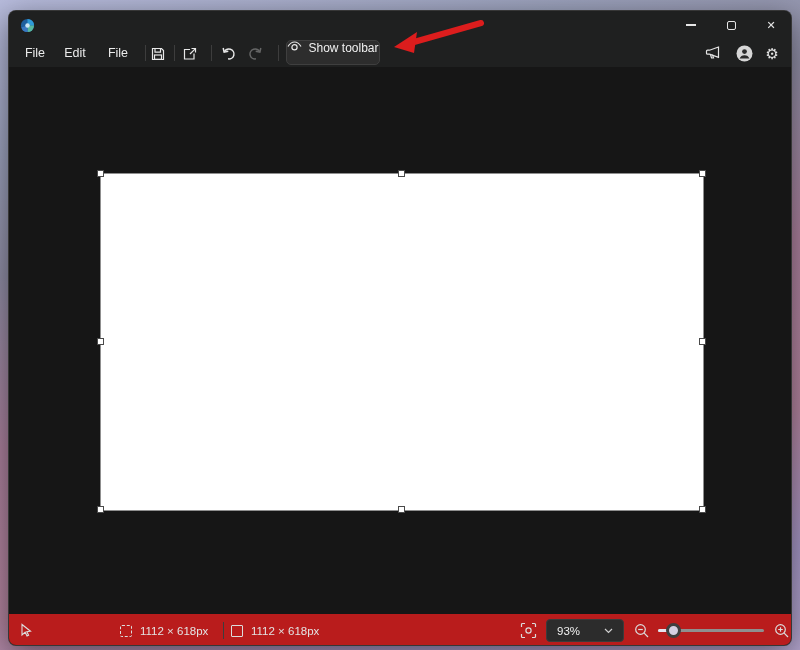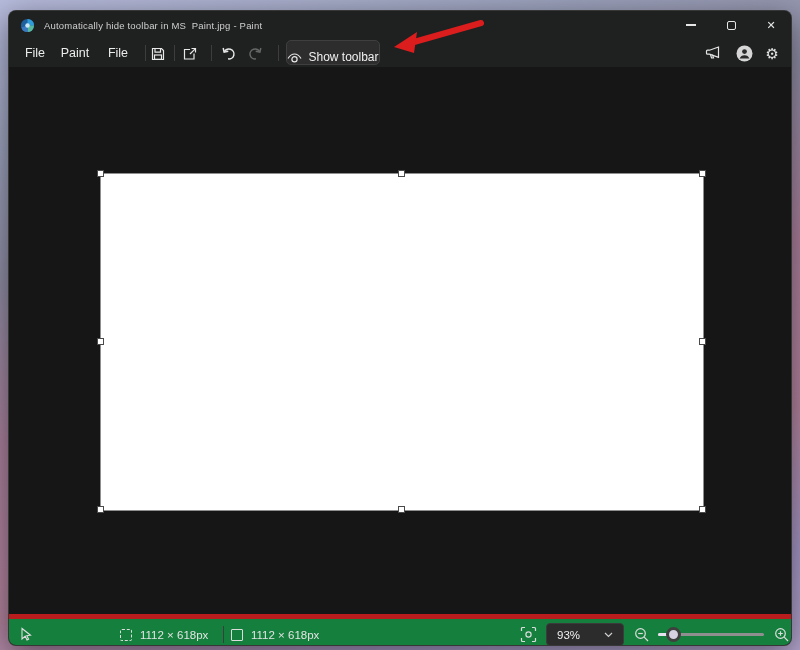--- a/index.html
+++ b/index.html
@@ -26,37 +26,37 @@
   
   .menubar { position:absolute; left:0; top:28px; width:100%; height:28px; background:#1f2020; }
   .menu-item { position:absolute; top:0; height:28px; display:flex; align-items:center; justify-content:center; color:#ececec; font-size:12.5px; border-radius:4px; }
   .mb-sep { position:absolute; top:6px; width:1px; height:16px; background:#3d3d3d; }
   .tool-icon { position:absolute; top:6px; width:17px; height:17px; display:flex; align-items:center; justify-content:center; }
   .tool-icon svg { display:block; }
   .disabled { opacity:.35; }
   .show-toolbar-btn {
     position:absolute; left:277px; top:1px; width:94px; height:25px;
     background:#2d2d2d; border:1px solid #3f3f3f; border-radius:5px;
-    display:flex; align-items:flex-end; justify-content:center; gap:6px;
+    display:flex; align-items:flex-start; justify-content:center; gap:6px;
     color:#f0f0f0; font-size:12px;
   }
   .right-icons { position:absolute; right:4px; top:0; height:28px; display:flex; align-items:center; gap:13px; padding-right:8px; }
   .gear-glyph { font-size:15px; color:#e3e3e3; line-height:1; }
   
   .workspace { position:absolute; left:0; top:56px; width:100%; height:549px; background:#161616; }
   .canvas {
     position:absolute; left:92px; top:107px; width:602px; height:336px;
     background:#ffffff; outline:1px solid #8f8f8f;
   }
   .handle {
     position:absolute; width:7px; height:7px; background:#ffffff;
     border:1px solid #4a4a4a; z-index:3;
   }
   
-  .statusbar { position:absolute; left:0; bottom:0; width:100%; height:31px; background:#15803d; border-top:5px solid #b91c1c; color:#e3e3e3; font-size:11.5px; }
+  .statusbar { position:absolute; left:0; bottom:0; width:100%; height:31px; background:#b91c1c; border-top:1px solid #b91c1c; color:#e3e3e3; font-size:11.5px; }
   .sb-abs { position:absolute; display:flex; align-items:center; height:31px; top:0; }
   .sb-sep { position:absolute; left:214px; top:7px; width:1px; height:17px; background:#3d3d3d; }
   .dashed-box { width:12px; height:12px; border:1px dashed #dcdcdc; border-radius:2px; }
   .solid-box { width:12px; height:12px; border:1.4px solid #dcdcdc; border-radius:1px; }
   .zoom-box {
     position:absolute; left:537px; top:4px; width:78px; height:23px;
     background:#2c2c2c; border:1px solid #3b3b3b; border-radius:4px;
     display:flex; align-items:center; justify-content:space-between;
     padding:0 10px; font-size:11.5px; color:#f0f0f0;
   }
@@ -75,40 +75,39 @@
 <div class="window">
 
   <div class="titlebar">
     <svg class="app-icon" viewBox="0 0 16 16">
       <circle cx="8" cy="8" r="7" fill="#1e5f9e"></circle>
       <path d="M8 1 A7 7 0 0 1 15 8 L8 8 Z" fill="#2f9bd8"></path>
       <path d="M15 8 A7 7 0 0 1 8 15 L8 8 Z" fill="#57b8a0"></path>
       <path d="M8 15 A7 7 0 0 1 1.4 10 L8 8 Z" fill="#3a78c2"></path>
       <circle cx="8" cy="8" r="2.4" fill="#cde6f5"></circle>
     </svg>
-    <span class="title-text">Automatically hide toolbar in MS  Paint.jpg - Paint</span>
     <div class="win-controls">
       <div class="win-btn">
           <span class="min-glyph"></span>
         </div>
       <div class="win-btn">
           <span class="max-glyph"></span>
         </div>
       <div class="win-btn">
           <span>✕</span>
         </div>
     </div>
   </div>
 
   <div class="menubar">
     <div class="menu-item" style="left:8px;width:36px;">
         <span>File</span>
       </div>
     <div class="menu-item" style="left:48px;width:36px;">
-        <span>Paint</span>
+        <span>Edit</span>
       </div>
     <div class="menu-item" style="left:88px;width:42px;">
         <span>File</span>
       </div>
 
     <div class="mb-sep" style="left:136px;"></div>
 
     <div class="tool-icon" style="left:140px;">
       <svg width="16" height="16" viewBox="0 0 16 16" fill="none" stroke="#e8e8e8" stroke-width="1.2">
         <path d="M2.5 2.5 h9 l2 2 v9 h-11 z"></path>

